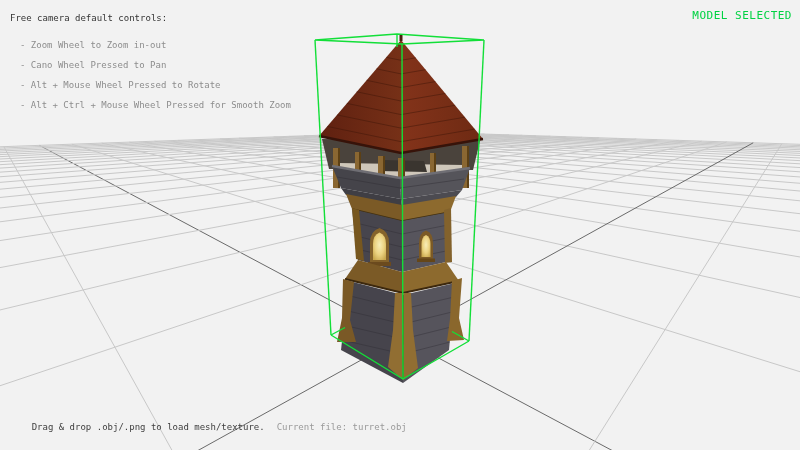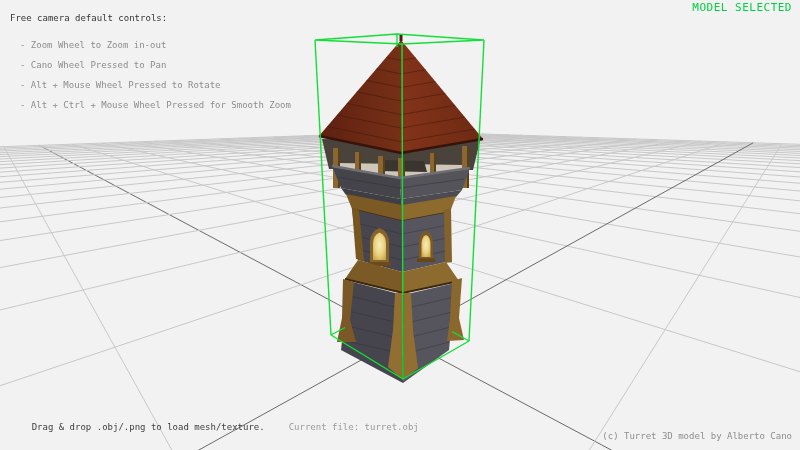--- a/index.html
+++ b/index.html
@@ -7,23 +7,23 @@
     position:relative;width:800px;height:450px;overflow:hidden;
     background:#f2f2f2;
     font-family:"DejaVu Sans Mono","Liberation Mono",monospace;
     -webkit-font-smoothing:none;
   }
   #scene{position:absolute;left:0;top:0;width:800px;height:450px;display:block;}
   .overlay{position:absolute;line-height:1;white-space:pre;}
   .ctl-title{left:10px;top:14px;font-size:9px;color:#343434;}
   .ctl-item{left:20px;font-size:9px;color:#8d8d8d;}
   .ctl-item.i0{top:41px}.ctl-item.i1{top:61px}.ctl-item.i2{top:81px}.ctl-item.i3{top:101px}
-  .status{right:8px;top:2px;font-size:11px;letter-spacing:.5px;color:var(--green,#00d243);}
+  .status{right:8px;top:10px;font-size:11px;letter-spacing:.5px;color:var(--green,#00d243);}
   .footer-left{left:10px;bottom:9px;font-size:9px;color:#3e3e3e;}
-  .footer-left .muted{color:#9a9a9a;margin-left:24px;text-align:center;}
+  .footer-left .muted{color:#9a9a9a;margin-left:12px;text-align:center;}
   .footer-right{right:8px;bottom:9px;font-size:9px;color:#8d8d8d;}
 </style>
 </head>
 <body>
 
 <div id="stage">
 
   <svg id="scene" viewBox="0 0 800 450" xmlns="http://www.w3.org/2000/svg">
     <defs>
       <radialGradient id="glow" cx="50%" cy="45%" r="65%">
@@ -207,14 +207,13 @@
   <div class="overlay ctl-item i0">- Zoom Wheel to Zoom in-out</div>
   <div class="overlay ctl-item i1">- Cano Wheel Pressed to Pan</div>
   <div class="overlay ctl-item i2">- Alt + Mouse Wheel Pressed to Rotate</div>
   <div class="overlay ctl-item i3">- Alt + Ctrl + Mouse Wheel Pressed for Smooth Zoom</div>
 
   <div class="overlay status">MODEL SELECTED</div>
 
   <div class="overlay footer-left">
     <span>Drag &amp; drop .obj/.png to load mesh/texture.</span><span class="muted">Current file: turret.obj</span>
   </div>
-  <div class="overlay footer-right">(c) Turret 3D model by Alberto Cano</div>
 </div>
 
 </body></html>

